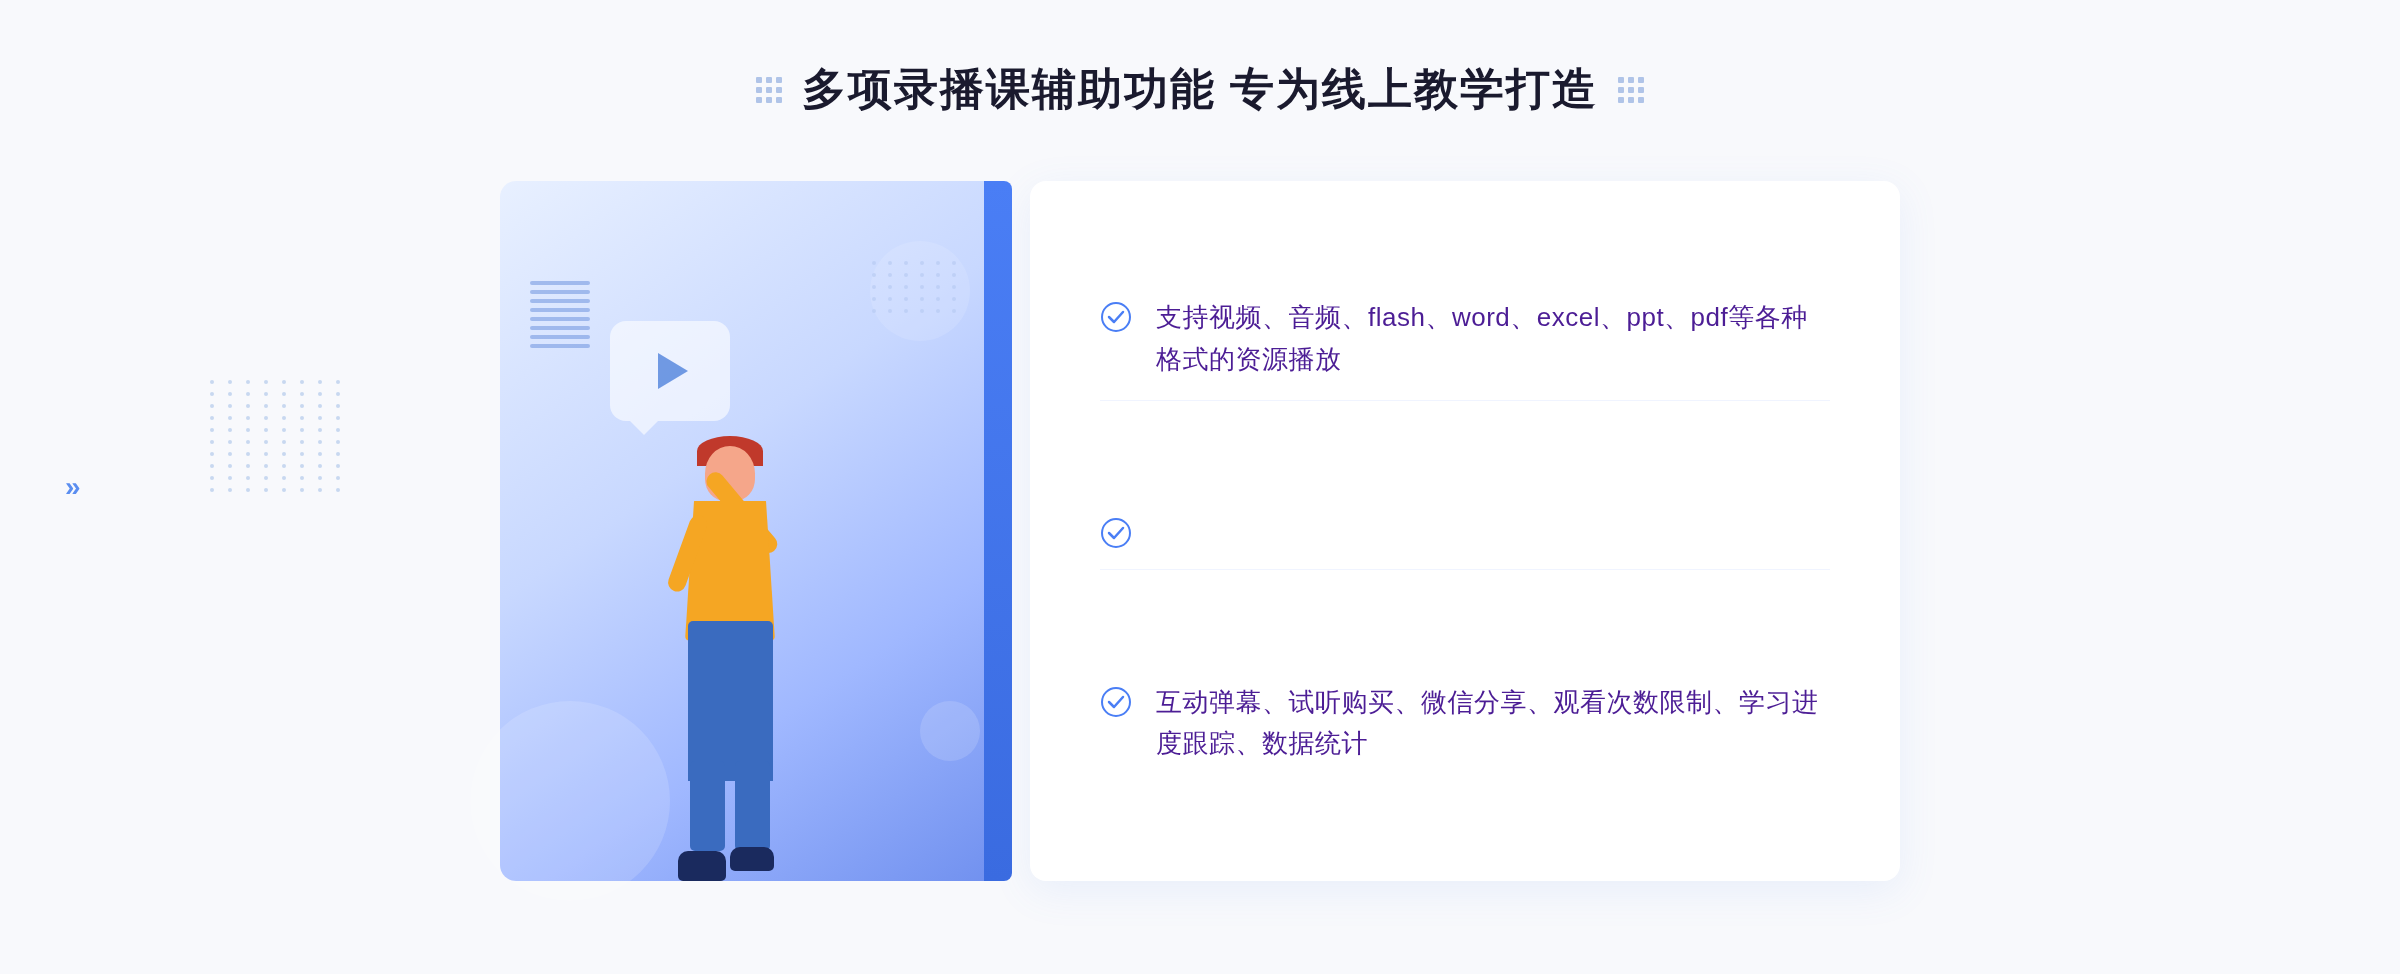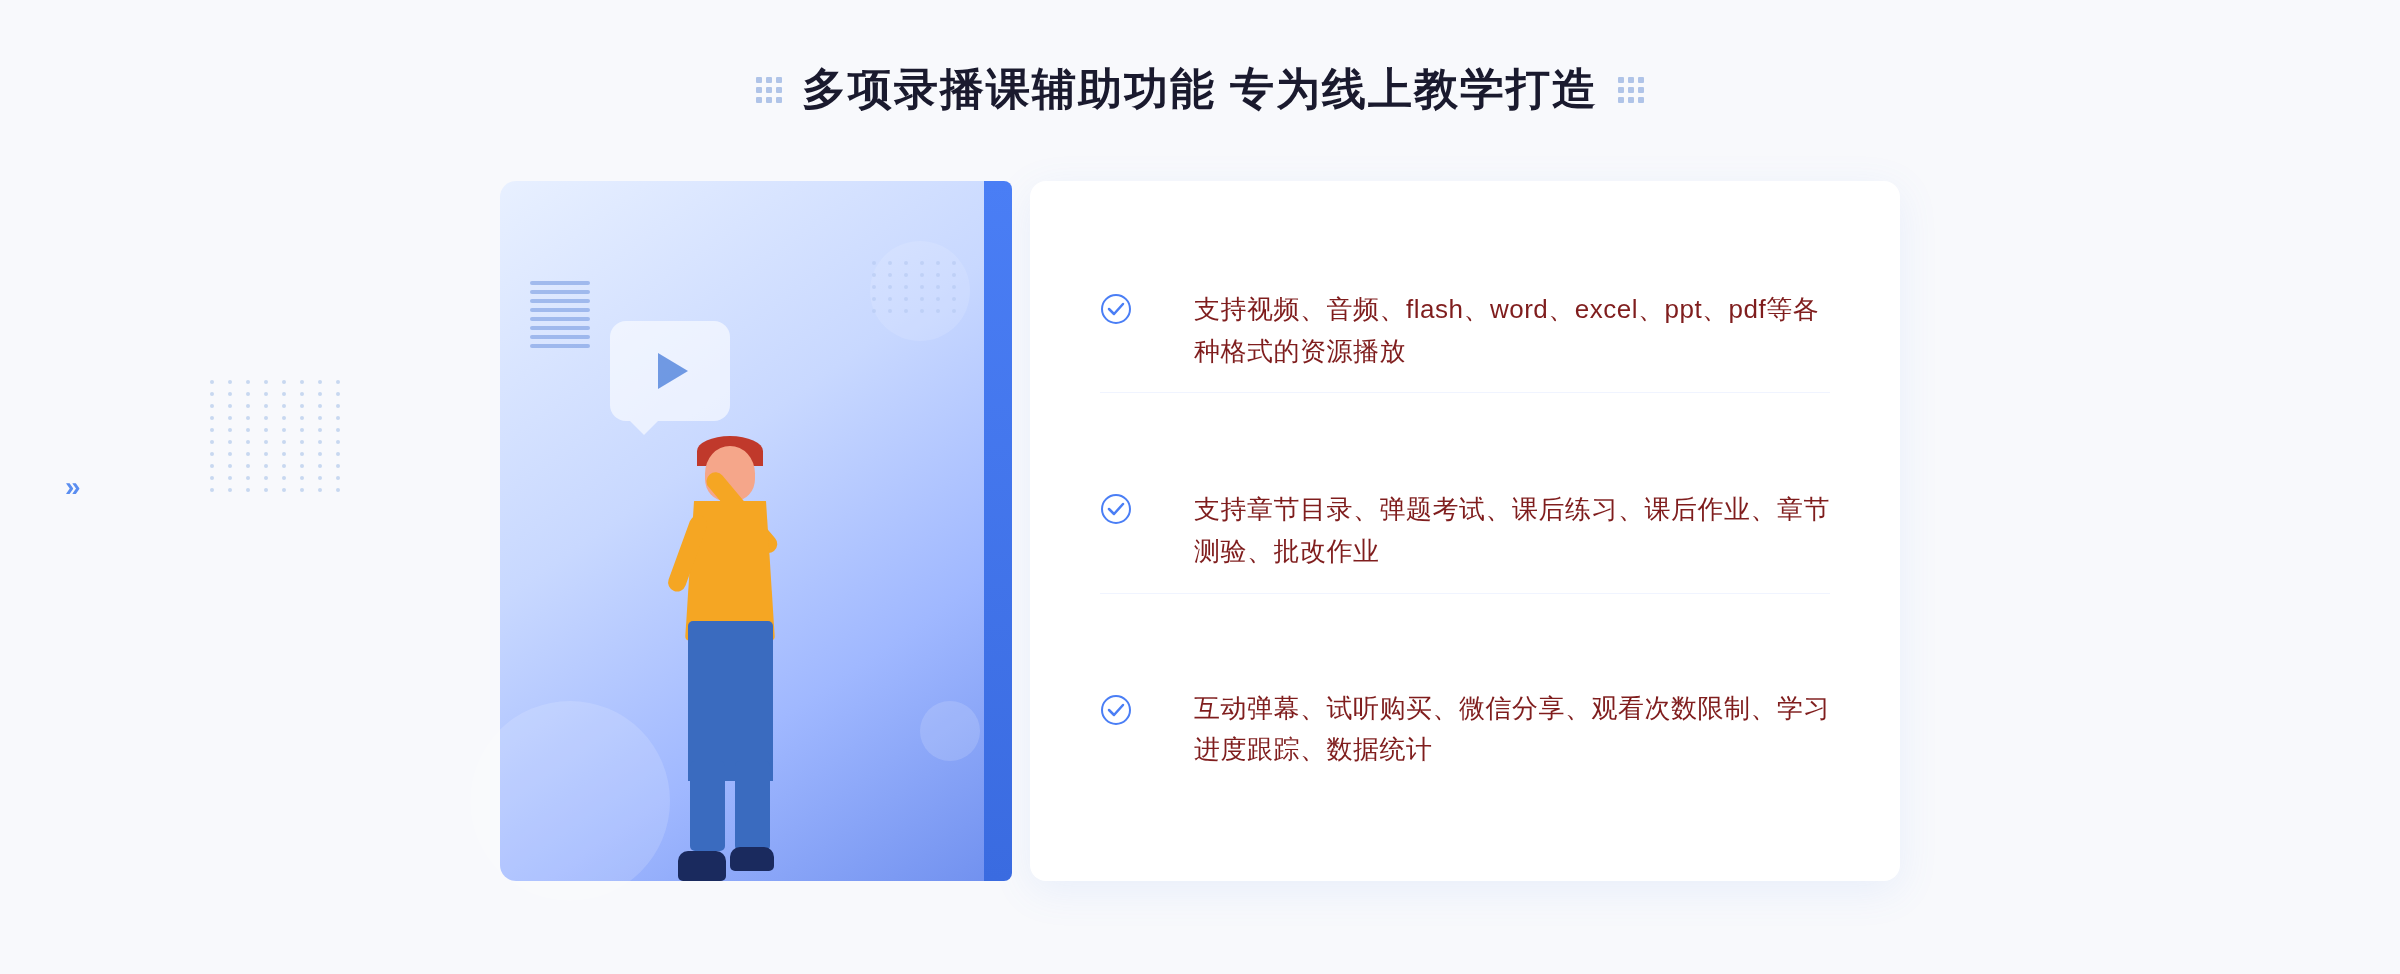--- a/index.html
+++ b/index.html
@@ -361,41 +361,39 @@
     .feature-item {
       display: flex;
       align-items: flex-start;
       gap: 24px;
       padding: 20px 0;
       border-bottom: 1px solid #f0f4ff;
     }
 
     .feature-item:last-child {
       border-bottom: none;
-      font-family: Liberation Mono, monospace;
     }
 
     .check-icon {
       width: 32px;
       height: 32px;
       flex-shrink: 0;
       margin-top: 4px;
     }
 
     .check-icon svg {
       width: 32px;
       height: 32px;
     }
 
     .feature-text {
       font-size: 26px;
-      color: #7f1d1d;
+      color: #4c1d95;
       line-height: 1.6;
       letter-spacing: 0.5px;
-      margin-left: 38px;
     }
 
     
     .double-arrow {
       position: absolute;
       left: 65px;
       top: 50%;
       transform: translateY(-50%);
       display: flex;
       flex-direction: column;
@@ -547,21 +545,20 @@
         <span class="feature-text">支持视频、音频、flash、word、excel、ppt、pdf等各种格式的资源播放</span>
       </div>
 
       <div class="feature-item">
         <div class="check-icon">
           <svg viewBox="0 0 32 32" fill="none" xmlns="http://www.w3.org/2000/svg">
             <circle cx="16" cy="16" r="14" stroke="#4a7ef5" stroke-width="2"></circle>
             <polyline points="9,16 14,21 23,11" stroke="#4a7ef5" stroke-width="2.5" stroke-linecap="round" stroke-linejoin="round" fill="none"></polyline>
           </svg>
         </div>
-        <span class="feature-text">支持章节目录、弹题考试、课后练习、课后作业、章节测验、批改作业</span>
       </div>
 
 
       <div class="feature-item">
         <div class="check-icon">
           <svg viewBox="0 0 32 32" fill="none" xmlns="http://www.w3.org/2000/svg">
             <circle cx="16" cy="16" r="14" stroke="#4a7ef5" stroke-width="2"></circle>
             <polyline points="9,16 14,21 23,11" stroke="#4a7ef5" stroke-width="2.5" stroke-linecap="round" stroke-linejoin="round" fill="none"></polyline>
           </svg>
         </div>

